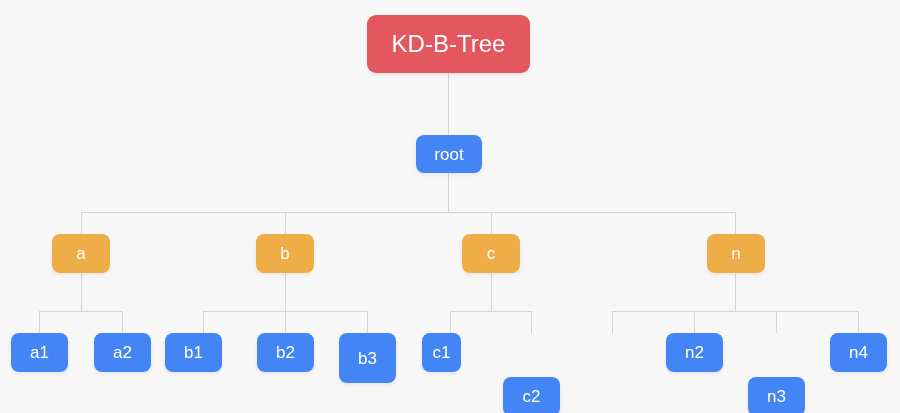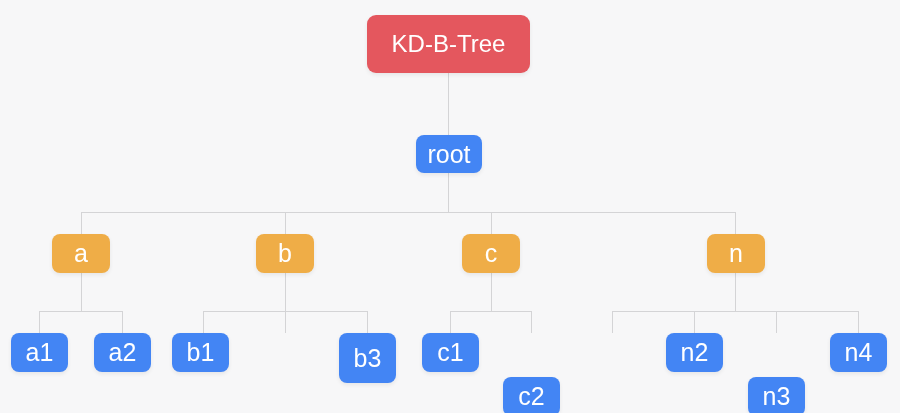--- a/index.html
+++ b/index.html
@@ -17,21 +17,21 @@
   }
   .node {
     position: absolute;
     display: flex;
     align-items: center;
     justify-content: center;
     color: #ffffff;
     border-radius: 8px;
     box-shadow: 0 2px 4px rgba(0,0,0,0.07);
     box-sizing: border-box;
-    font-size: 25px;
+    font-size: 17px;
     line-height: 1;
     user-select: none;
   }
   .node--title {
     background: #e4575e;
     font-size: 24px;
     border-radius: 9px;
   }
   .node--root { background: #4385f4; }
   .node--branch { background: #efad47; }
@@ -88,23 +88,24 @@
   <div class="node node--root" style="left:416px; top:135px; width:66px; height:38px;">root</div>
 
   <div class="node node--branch" style="left:52px; top:234px; width:58px; height:39px;">a</div>
   <div class="node node--branch" style="left:256px; top:234px; width:58px; height:39px;">b</div>
   <div class="node node--branch" style="left:462px; top:234px; width:58px; height:39px;">c</div>
   <div class="node node--branch" style="left:707px; top:234px; width:58px; height:39px;">n</div>
 
   <div class="node node--leaf" style="left:11px; top:333px; width:57px; height:39px;">a1</div>
   <div class="node node--leaf" style="left:94px; top:333px; width:57px; height:39px;">a2</div>
 
-  <div class="node node--leaf" style="left:172px; top:333px; width:57px; height:39px;">b1</div>
+  <div class="node node--leaf" style="left:165px; top:333px; width:57px; height:39px;">b1</div>
+  <div class="node node--leaf" style="left:257px; top:333px; width:57px; height:39px;">b2</div>
   <div class="node node--leaf" style="left:339px; top:333px; width:57px; height:50px;">b3</div>
 
-  <div class="node node--leaf" style="left:422px; top:333px; width:57px; height:39px;">c1</div>
+  <div class="node node--leaf" style="left:422px; top:333px; width:39px; height:39px;">c1</div>
   <div class="node node--leaf" style="left:503px; top:333px; width:57px; height:39px;margin-top:44px;">c2</div>
 
   <div class="node node--leaf" style="left:666px; top:333px; width:57px; height:39px;">n2</div>
   <div class="node node--leaf" style="left:748px; top:333px; width:57px; height:39px;margin-top:44px;">n3</div>
   <div class="node node--leaf" style="left:830px; top:333px; width:57px; height:39px;">n4</div>
 
 </div>
 
 </body></html>

